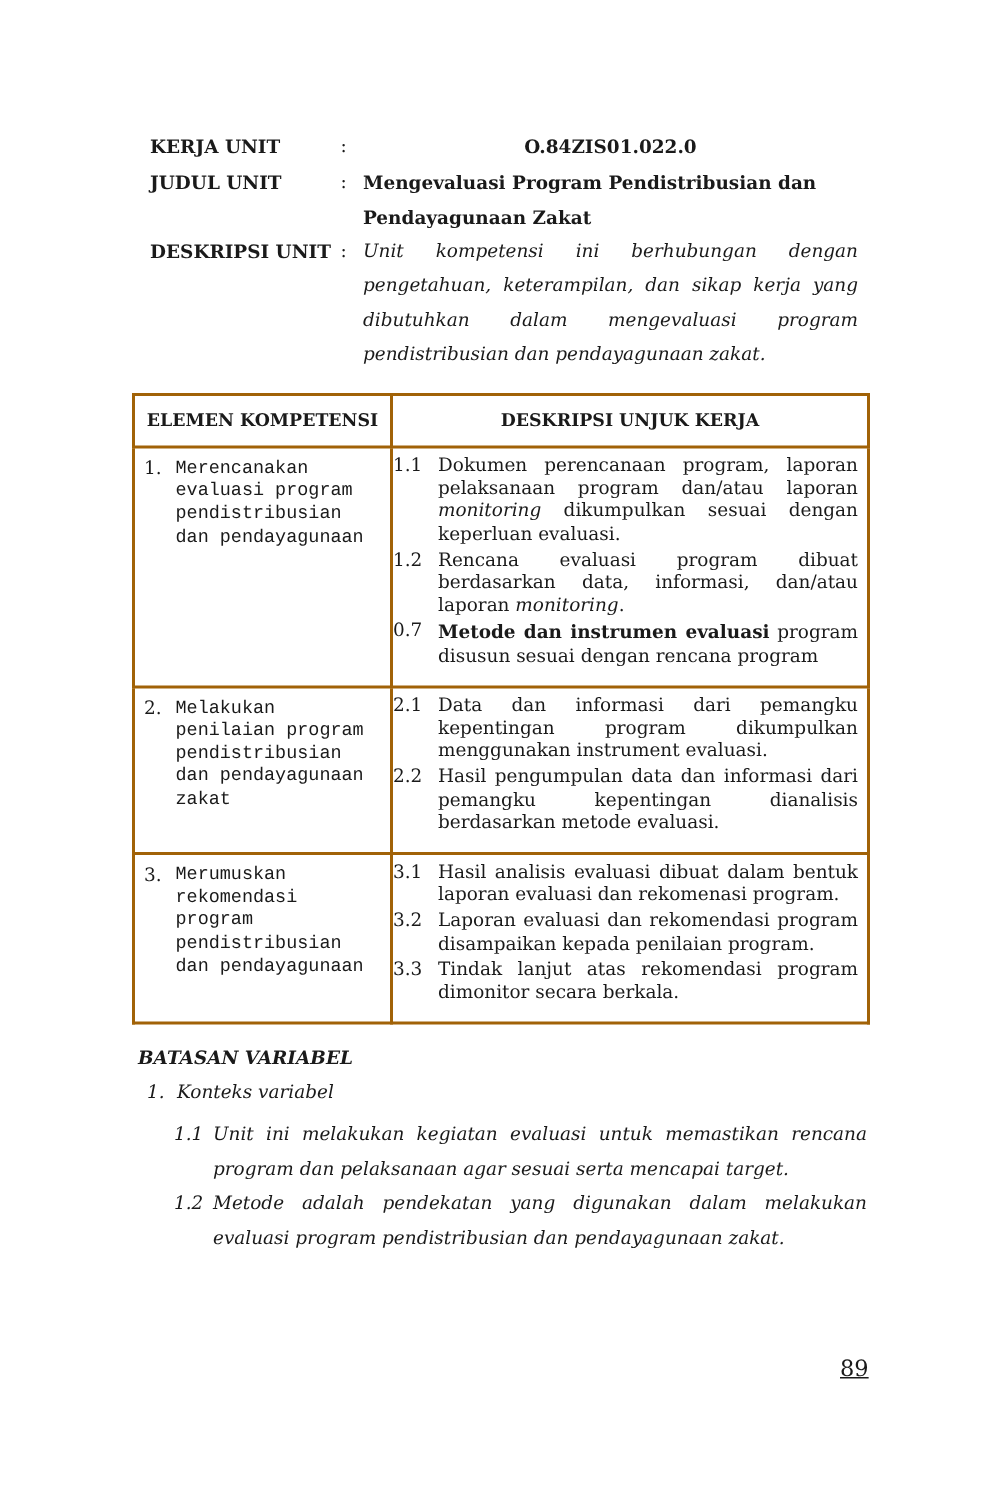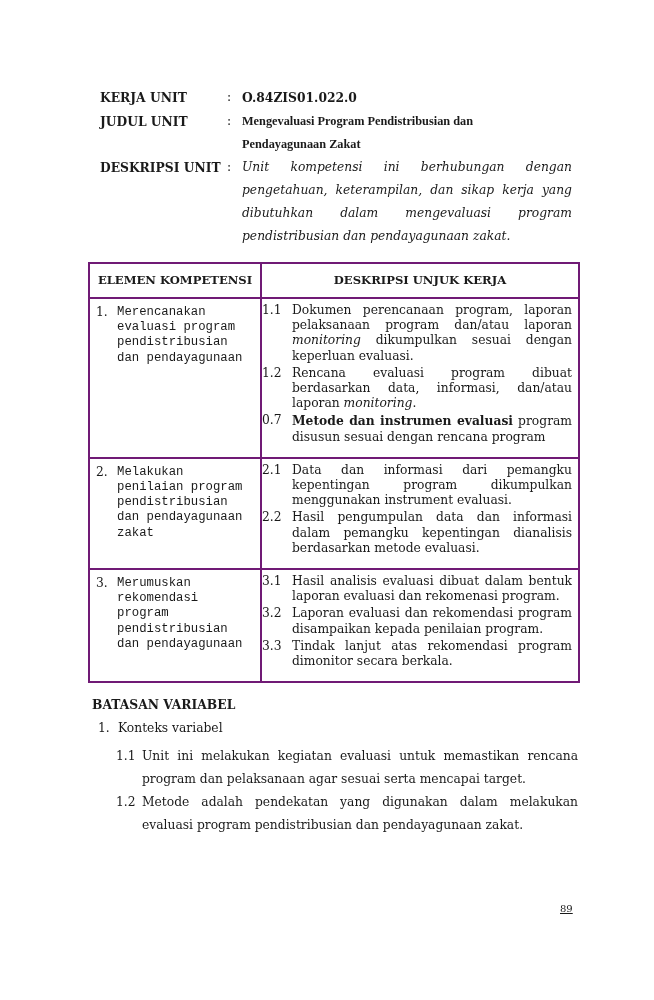--- a/index.html
+++ b/index.html
@@ -12,54 +12,54 @@
   .meta-label { position: absolute; left: 0; font-weight: bold; white-space: nowrap; }
   .meta-colon { position: absolute; left: 127px; }
   .meta-value { position: absolute; left: 142px; width: 330px; line-height: 23px; }
   .just { text-align: justify; text-align-last: left; }
   .bold { font-weight: bold; }
 
   table.kuk {
     position: absolute; left: 88px; top: 262px; width: 492px;
     border-collapse: collapse; font-size: 12.3px; line-height: 15.2px;
   }
-  table.kuk td, table.kuk th { border: 2px solid #701a75; vertical-align: top; margin-top: 32px; }
+  table.kuk td, table.kuk th { border: 2px solid #a16207; vertical-align: top; margin-top: 32px; }
   table.kuk th { height: 33px; font-weight: bold; text-align: center; vertical-align: middle; padding: 0; font-size: 11.6px; }
   .col-el { width: 170px; }
   .el-cell { padding: 6px 4px 10px 6px; }
   .el { display: flex; }
   .el-num { width: 21px; flex: none; }
   .el-text { flex: 1; font-family: Liberation Mono, monospace; }
   .kr-cell { padding: 4px 6px 10px 0; }
   .kr { display: flex; margin-bottom: 2px; }
   .kr-num { width: 30px; flex: none; }
   .kr-text { flex: 1; text-align: justify; text-align-last: left; }
 
-  .batasan { position: absolute; left: 92px; top: 697px; width: 486px; font-size: 12.3px; }
+  .batasan { position: absolute; left: 92px; top: 697px; width: 486px; font-size: 12.3px; font-style: italic; }
   .bat-title { font-weight: bold; height: 24px; }
   .bat-l1 { display: flex; margin-left: 6px; height: 24px; }
   .bat-l1-num { width: 20px; }
   .bat-l2 { display: flex; margin-left: 24px; line-height: 23px; margin-bottom: 0px; }
   .bat-l2-num { width: 26px; flex: none; }
   .bat-l2-text { flex: 1; text-align: justify; text-align-last: left; }
-  .page-no { position: absolute; left: 560px; top: 903px; font-size: 10px; text-decoration: underline; }
+  .page-no { position: absolute; left: 560px; top: 903px; font-size: 15px; text-decoration: underline; }
 </style>
 </head>
 <body>
 
 <div class="meta" style="top:90px;">
   <div class="meta-row" style="top:0;">
     <span class="meta-label">KERJA UNIT</span>
     <span class="meta-colon">:</span>
-    <span class="meta-value bold" style="line-height:15px;">O.84ZIS01.022.0</span>
+    <span class="meta-value bold" style="line-height:15px;text-align:center;">O.84ZIS01.022.0</span>
   </div>
   <div class="meta-row" style="top:24px;">
     <span class="meta-label">JUDUL UNIT</span>
     <span class="meta-colon">:</span>
-    <div class="meta-value bold" style="top:-4px;font-family:Liberation Serif, serif;">
+    <div class="meta-value bold" style="top:-4px;">
       <div>Mengevaluasi Program Pendistribusian dan</div>
       <div>Pendayagunaan Zakat</div>
     </div>
   </div>
   <div class="meta-row" style="top:70px;">
     <span class="meta-label">DESKRIPSI UNIT</span>
     <span class="meta-colon">:</span>
     <div class="meta-value just" style="top:-4px;font-style:italic;">Unit kompetensi ini berhubungan dengan pengetahuan, keterampilan, dan sikap kerja yang dibutuhkan dalam mengevaluasi program pendistribusian dan pendayagunaan zakat.</div>
   </div>
 </div>
@@ -101,21 +101,21 @@
       <span class="el-text">Melakukan penilaian program pendistribusian dan pendayagunaan zakat</span>
     </div>
         </td>
         <td class="kr-cell">
           <div class="kr">
       <span class="kr-num">2.1</span>
       <span class="kr-text"><span>Data dan informasi dari pemangku kepentingan program dikumpulkan menggunakan instrument evaluasi.</span></span>
     </div>
           <div class="kr">
       <span class="kr-num">2.2</span>
-      <span class="kr-text"><span>Hasil pengumpulan data dan informasi dalam pemangku kepentingan dianalisis berdasarkan metode evaluasi.</span></span>
+      <span class="kr-text"><span>Hasil pengumpulan data dan informasi dari pemangku kepentingan dianalisis berdasarkan metode evaluasi.</span></span>
     </div>
         </td>
       </tr>
       <tr>
         <td class="el-cell">
           <div class="el">
       <span class="el-num">3.</span>
       <span class="el-text">Merumuskan rekomendasi program pendistribusian dan pendayagunaan</span>
     </div>
         </td>

